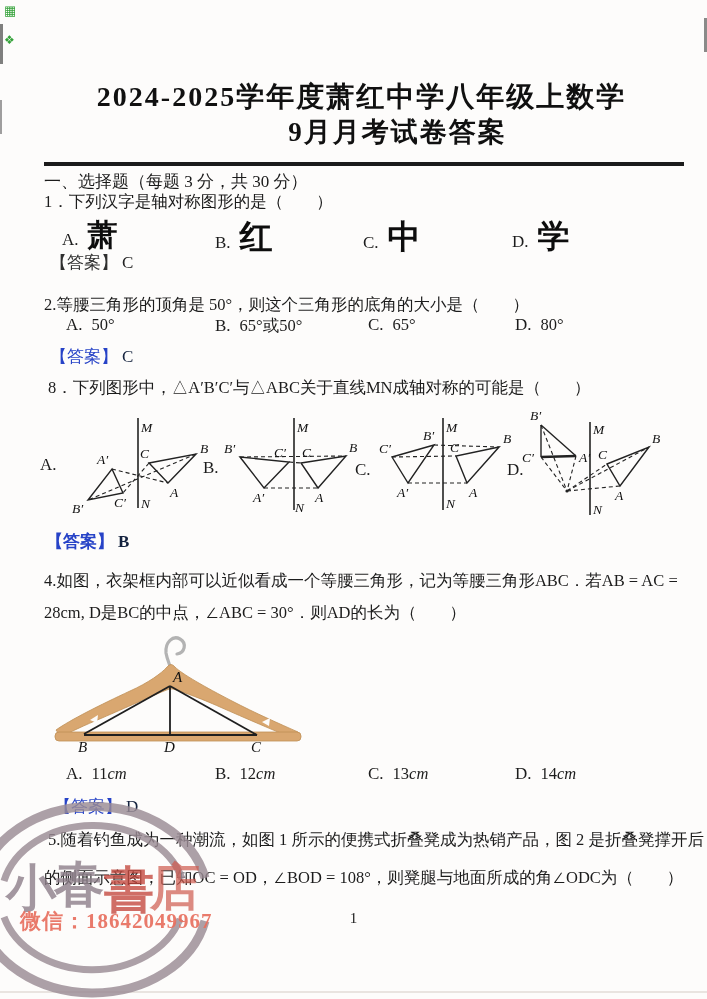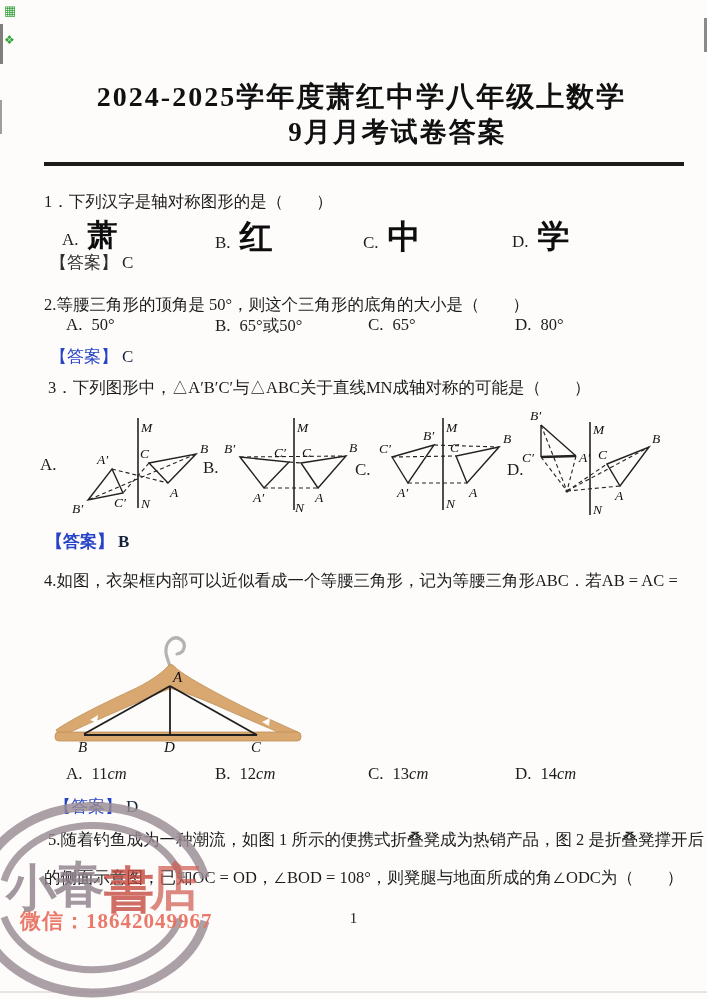--- a/index.html
+++ b/index.html
@@ -50,20 +50,21 @@
   <span class="abs green-mark" style="left:4px;top:34px;font-size:12px;">❖</span>
   <div class="abs edge" style="left:0;top:24px;width:3px;height:40px;opacity:.6;"></div>
   <div class="abs edge" style="left:0;top:100px;width:2px;height:34px;opacity:.45;"></div>
   <div class="abs edge" style="left:704px;top:18px;width:3px;height:34px;opacity:.55;"></div>
   <div class="abs bottom-edge"></div>
 
   <div class="abs title-line title-1">2024-2025学年度萧红中学八年级上数学</div>
   <div class="abs title-line title-2">9月月考试卷答案</div>
   <div class="abs rule"></div>
 
+  <div class="abs sec-heading">一、选择题（每题 3 分，共 30 分）</div>
 
   <div class="abs qtext" style="left:44px;top:191px;">1．下列汉字是轴对称图形的是（　　）</div>
   <div class="abs opt" style="left:62px;top:215px;">
     <span class="letter">A.</span>
     <span class="bigchar">萧</span>
   </div>
   <div class="abs opt" style="left:215px;top:215px;">
     <span class="letter">B.</span>
     <span class="bigchar" style="font-size:33px;">红</span>
   </div>
@@ -93,21 +94,21 @@
     <span class="optval">65°</span>
   </div>
   <div class="abs opt" style="left:515px;top:315px;">
     <span class="letter">D.</span>
     <span class="optval">80°</span>
   </div>
   <div class="abs answer" style="left:50px;top:345px;">
     <span class="lbl-blue">【答案】</span><span class="ansletter">C</span>
   </div>
 
-  <div class="abs qtext" style="left:48px;top:377px;">3．下列图形中，△A′B′C′与△ABC关于直线MN成轴对称的可能是（　　）</div>
+  <div class="abs qtext" style="left:48px;top:377px;">8．下列图形中，△A′B′C′与△ABC关于直线MN成轴对称的可能是（　　）</div>
   <span class="abs q3-letter" style="left:40px;top:455px;">A.</span>
   <span class="abs q3-letter" style="left:203px;top:458px;">B.</span>
   <span class="abs q3-letter" style="left:355px;top:460px;">C.</span>
   <span class="abs q3-letter" style="left:507px;top:460px;">D.</span>
 
   <svg style="left:0;top:400px;" width="707" height="140" viewBox="0 0 707 140">
 
     <g stroke="#222" fill="none">
       <line x1="138" y1="18" x2="138" y2="108" stroke-width="1.6"></line>
       <polygon points="149,63 196,54 168,83" stroke-width="1.4"></polygon>
@@ -197,20 +198,21 @@
       <text class="figlabel" x="652" y="43">B</text>
       <text class="figlabel" x="615" y="100">A</text>
     </g>
   </svg>
 
   <div class="abs answer" style="left:46px;top:530px;font-weight:bold;">
     <span class="lbl-blue">【答案】</span><span class="ansletter">B</span>
   </div>
 
   <div class="abs qtext" style="left:44px;top:570px;">4.如图，衣架框内部可以近似看成一个等腰三角形，记为等腰三角形ABC．若AB = AC =</div>
+  <div class="abs qtext" style="left:44px;top:602px;">28cm, D是BC的中点，∠ABC = 30°．则AD的长为（　　）</div>
 
   <svg style="left:40px;top:625px;" width="270" height="142" viewBox="0 0 270 142">
     <g>
       <path d="M 131 44 C 129 38 127 34 126 28 C 125 17 133 10 140 14 C 147 18 145 28 137 29" fill="none" stroke="#b3b3b3" stroke-width="3.2" stroke-linecap="round"></path>
     </g>
     <g>
       <path d="M 16 105 C 30 95 60 80 90 66 C 108 58 122 48 127 42 Q 131 37 135 42
                C 142 49 165 62 192 76 C 215 88 240 99 258 107 L 255 114
                C 235 106 205 93 180 82 C 160 73 140 66 133 64 Q 130 63 124 66
                C 112 71 85 83 62 93 C 45 100 28 108 21 112 Z" fill="#d9a770" stroke="#bf8f55" stroke-width="0.8"></path>

